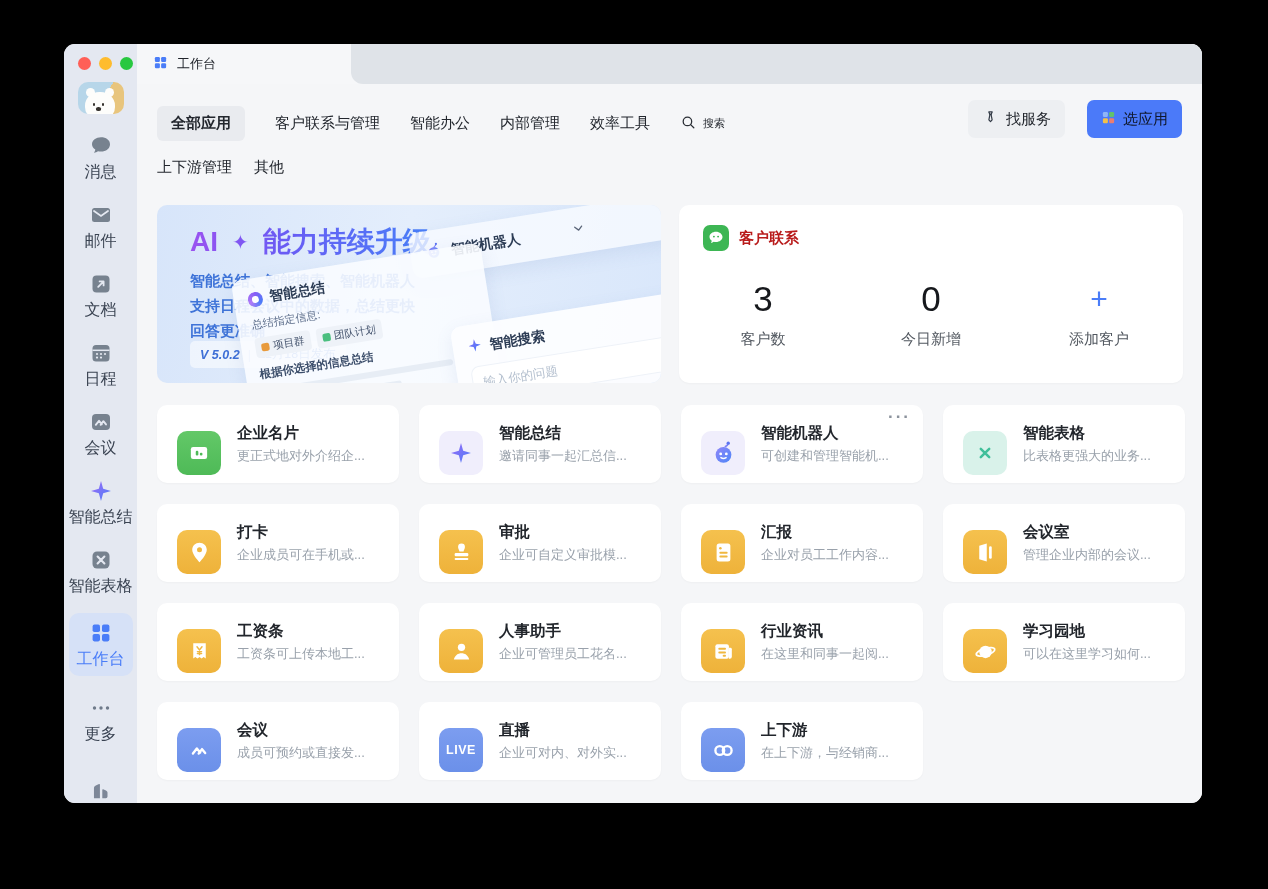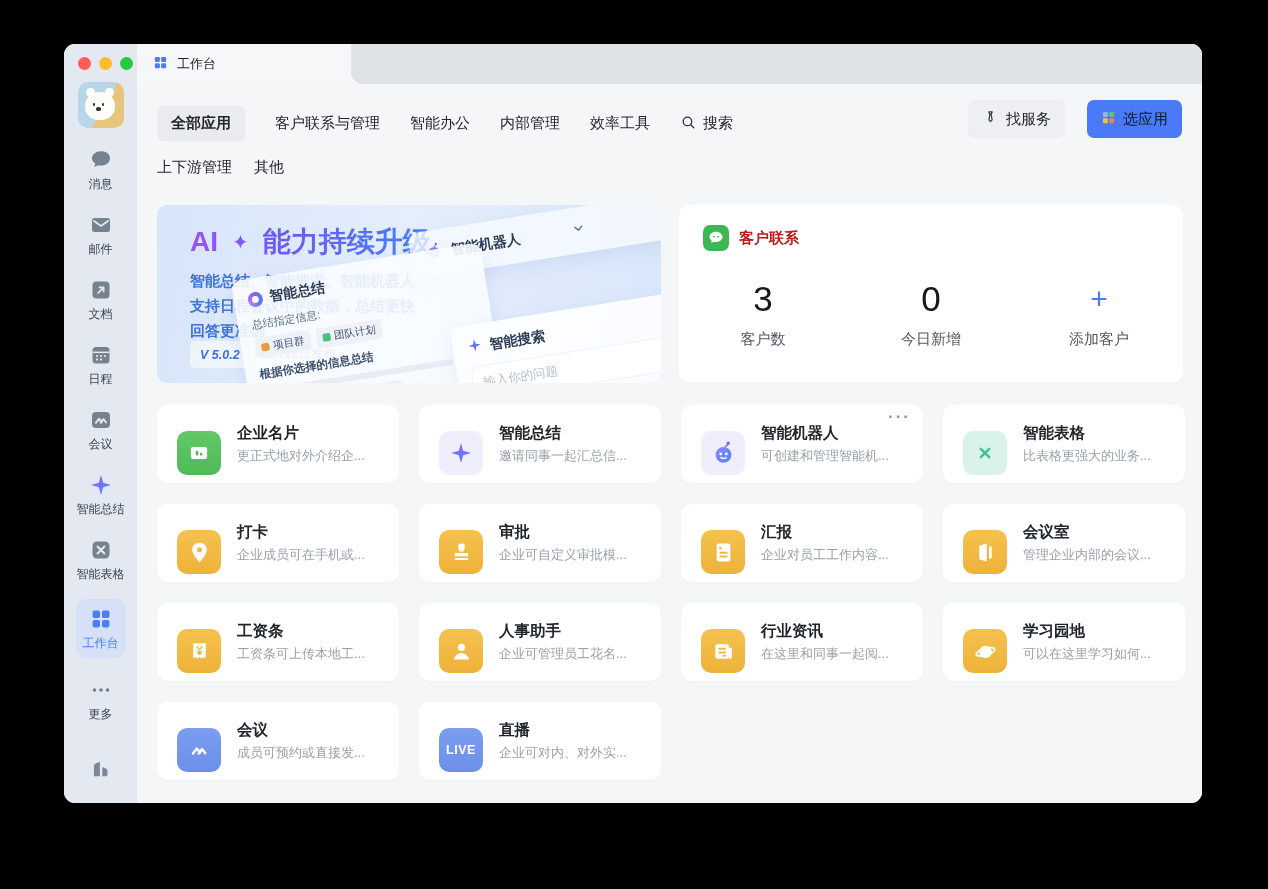--- a/index.html
+++ b/index.html
@@ -16,35 +16,35 @@
   .avatar{width:46px;height:46px;border-radius:10px;margin-top:12px;position:relative;overflow:hidden;
     background:linear-gradient(120deg,#b7d6e9 55%,#e8c57d 55%);}
   .bear-head{position:absolute;left:7px;top:10px;width:30px;height:28px;background:#fdfdfb;border-radius:48% 48% 46% 46%;}
   .bear-ear{position:absolute;top:6px;width:9px;height:9px;background:#fdfdfb;border-radius:50%;}
   .bear-ear.l{left:8px}.bear-ear.r{left:27px}
   .bear-eye{position:absolute;top:21px;width:2.5px;height:2.5px;background:#35322e;border-radius:50%;}
   .bear-eye.l{left:15px}.bear-eye.r{left:24px}
   .bear-nose{position:absolute;top:25px;left:18px;width:5px;height:3.5px;background:#35322e;border-radius:45%;}
   .side-item{display:flex;flex-direction:column;align-items:center;gap:3px;margin-top:19px;cursor:default;}
   .side-icon{position:relative;width:26px;height:26px;display:flex;align-items:center;justify-content:center;}
-  .side-label{font-size:12px;color:#3a4352;letter-spacing:0;white-space:nowrap;}
+  .side-label{font-size:16px;color:#3a4352;letter-spacing:0;white-space:nowrap;}
   .side-item.active{background:#d6e1f7;border-radius:10px;padding:7px 7px 6px;margin-top:16px;}
   .side-item.active .side-label{color:#4a7df8;}
   .toolbox{margin-top:32px;width:26px;height:26px;display:flex;align-items:center;justify-content:center;}
   
   .tabbar{position:absolute;left:73px;top:0;right:0;height:40px;background:#f6f7f9;}
   .tabstrip-rest{position:absolute;left:214px;top:0;right:0;height:40px;background:#dfe3e8;border-radius:0 0 0 12px;}
   .tab-active{position:absolute;left:0;top:0;width:214px;height:40px;display:flex;align-items:center;gap:9px;padding-left:16px;box-sizing:border-box;}
   .tab-title{font-size:13px;color:#20242b;}
   
   .main{position:absolute;left:73px;top:40px;right:0;bottom:0;background:#f5f6f8;}
   .filter-row1{position:absolute;left:20px;top:22px;display:flex;align-items:center;gap:30px;}
   .filter-tab{font-size:15px;color:#23272e;white-space:nowrap;}
   .filter-tab.pill{background:#e9ebef;border-radius:6px;padding:8px 14px;font-weight:700;}
-  .search-tab{display:flex;align-items:center;gap:6px;font-size:15px;color:#23272e;}
+  .search-tab{display:flex;align-items:center;gap:6px;font-size:11px;color:#23272e;}
   .filter-row2{position:absolute;left:20px;top:74px;display:flex;gap:22px;}
   .hdr-buttons{position:absolute;right:20px;top:16px;display:flex;gap:22px;}
   .btn{display:flex;align-items:center;gap:7px;border-radius:7px;font-size:15px;padding:9px 14px;cursor:default;}
   .btn.ghost{background:#edeff2;color:#23272e;}
   .btn.primary{background:#4b7af9;color:#0f172a;font-weight:400;}
   
   .hero-row{position:absolute;left:20px;top:121px;display:flex;gap:18px;}
   .banner{position:relative;width:504px;height:178px;border-radius:10px;overflow:hidden;
     background:linear-gradient(100deg,#d7e5fa 0%,#e4eefc 48%,#d9e7fb 100%);}
   .banner-title{position:absolute;left:33px;top:18px;font-size:28px;font-weight:800;
@@ -583,16 +583,29 @@
           <div class="app-card">
 
     <div class="app-icon ic-blue">
               <span class="live-txt">LIVE</span>
             </div>
     <div class="app-text">
       <div class="app-title">直播</div>
       <div class="app-desc">企业可对内、对外实...</div>
     </div>
   </div>
+          <div class="app-card">
+
+    <div class="app-icon ic-blue">
+              <svg width="27" height="27" viewBox="0 0 24 24">
+                <circle cx="8.7" cy="12" r="3.9" fill="none" stroke="#fff" stroke-width="2.1"></circle>
+                <circle cx="15.3" cy="12" r="3.9" fill="none" stroke="#fff" stroke-width="2.1"></circle>
+              </svg>
+            </div>
+    <div class="app-text">
+      <div class="app-title">上下游</div>
+      <div class="app-desc">在上下游，与经销商...</div>
+    </div>
+  </div>
         </div>
     </div>
   </div>
 </div>
 
 </body></html>

